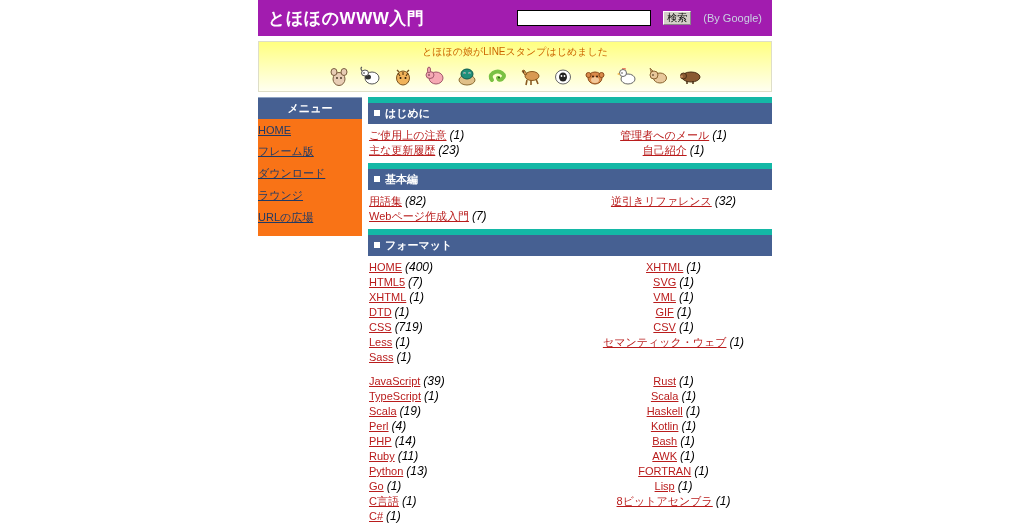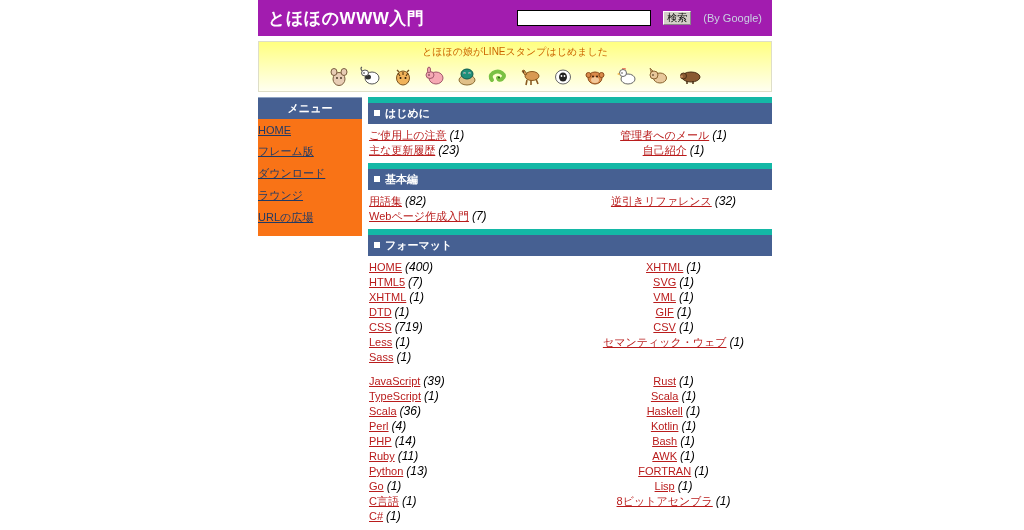--- a/index.html
+++ b/index.html
@@ -346,21 +346,21 @@
               <div class="entry"><span class="entry-link">VML</span><span class="entry-count">(1)</span></div>
               <div class="entry"><span class="entry-link">GIF</span><span class="entry-count">(1)</span></div>
               <div class="entry"><span class="entry-link">CSV</span><span class="entry-count">(1)</span></div>
               <div class="entry"><span class="entry-link">セマンティック・ウェブ</span><span class="entry-count">(1)</span></div>
             </div>
           </div>
           <div class="section-body">
             <div class="col left">
               <div class="entry"><span class="entry-link">JavaScript</span><span class="entry-count">(39)</span></div>
               <div class="entry"><span class="entry-link">TypeScript</span><span class="entry-count">(1)</span></div>
-              <div class="entry"><span class="entry-link">Scala</span><span class="entry-count">(36)</span></div>
+              <div class="entry"><span class="entry-link">Scala</span><span class="entry-count">(19)</span></div>
               <div class="entry"><span class="entry-link">Perl</span><span class="entry-count">(4)</span></div>
               <div class="entry"><span class="entry-link">PHP</span><span class="entry-count">(14)</span></div>
               <div class="entry"><span class="entry-link">Ruby</span><span class="entry-count">(11)</span></div>
               <div class="entry"><span class="entry-link">Python</span><span class="entry-count">(13)</span></div>
               <div class="entry"><span class="entry-link">Go</span><span class="entry-count">(1)</span></div>
               <div class="entry"><span class="entry-link">C言語</span><span class="entry-count">(1)</span></div>
               <div class="entry"><span class="entry-link">C#</span><span class="entry-count">(1)</span></div>
             </div>
             <div class="col right">
               <div class="entry"><span class="entry-link">Rust</span><span class="entry-count">(1)</span></div>

